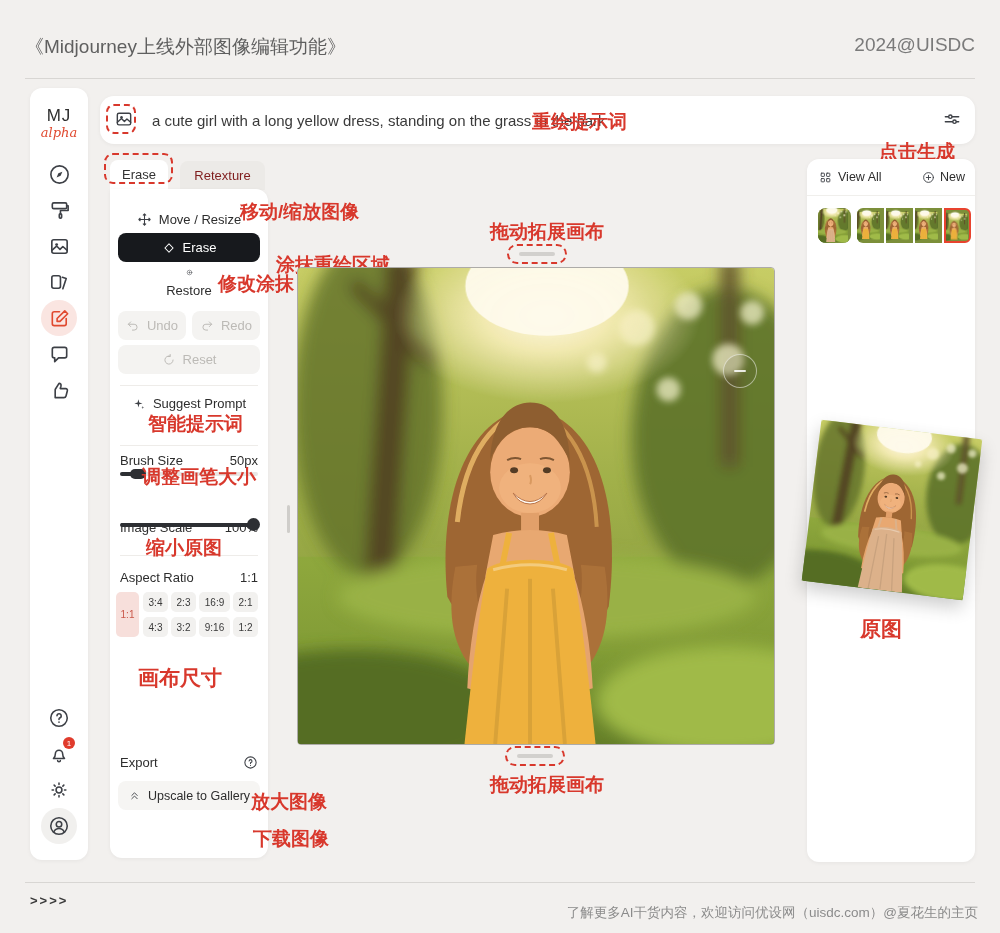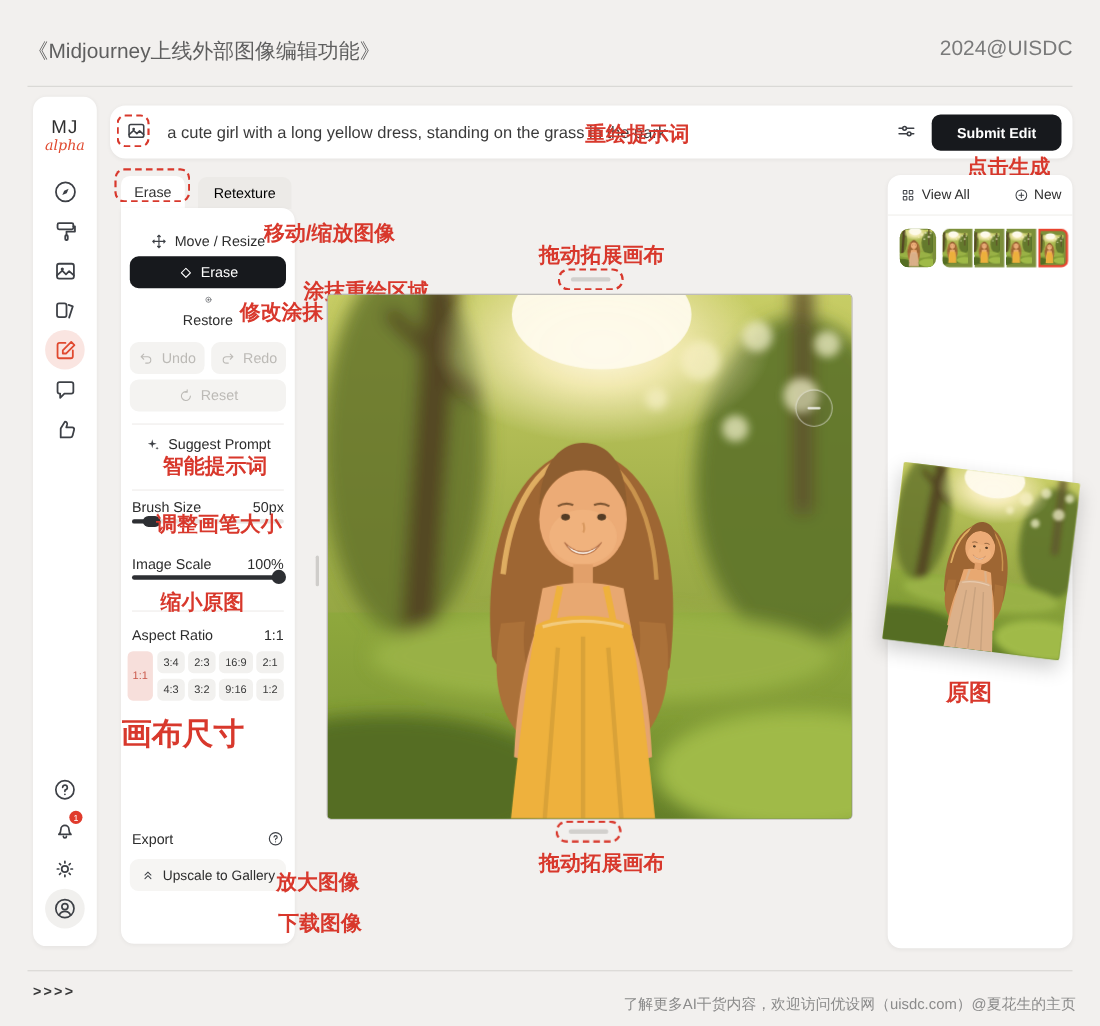--- a/index.html
+++ b/index.html
@@ -212,28 +212,27 @@
       </svg>
   </div>
   <div id="prompt-text">a cute girl with a long yellow dress, standing on the grass in the park</div>
   <div class="icon" style="width:34px; height:34px; margin-right:6px;">
     <svg class="ic" width="20" height="20" viewBox="0 0 24 24">
         <path d="M4 8 H20 M4 14 H20"></path>
         <circle cx="10" cy="8" r="2" fill="#fff"></circle>
         <circle cx="15" cy="14" r="2" fill="#fff"></circle>
       </svg>
   </div>
-  <button id="submit-btn">Submit Edit</button>
 </div>
 <div class="dashed" style="left:106px; top:104px; width:30px; height:30px; border-radius:8px;"></div>
 <div class="ann" style="left:532px; top:109px;">重绘提示词</div>
 <div class="ann" style="left:879px; top:139px;">点击生成</div>
 
 <div class="tab" style="left:110px; top:160px; width:58px; background:#fff; color:#333;">Erase</div>
-<div class="tab" style="left:180px; top:161px; width:85px; background:#eceae7; color:#000000;">Retexture</div>
+<div class="tab" style="left:180px; top:161px; width:85px; background:#eceae7; color:#7f1d1d;">Retexture</div>
 <div class="dashed" style="left:104px; top:153px; width:69px; height:31px;"></div>
 
 <div id="panel" class="abs">
   <button class="pbtn" style="top:16px;">
     <svg class="ic" width="15" height="15" viewBox="0 0 24 24">
         <path d="M12 3 V21 M3 12 H21 M12 3 L10 5 M12 3 L14 5 M12 21 L10 19 M12 21 L14 19 M3 12 L5 10 M3 12 L5 14 M21 12 L19 10 M21 12 L19 14"></path>
       </svg>
     <span>Move / Resize</span>
   </button>
   <button class="pbtn dark" style="top:44px;">
@@ -283,21 +282,21 @@
 
   <div class="prow" style="top:264px;">
     <span>Brush Size</span>
     <span>50px</span>
   </div>
   <div class="track" style="top:283px;">
     <div style="position:absolute; left:0; top:0; width:14px; height:4px; background:#2d2f33; border-radius:2px;"></div>
     <div style="position:absolute; left:10px; top:-3px; width:16px; height:10px; background:#2d2f33; border-radius:5px;"></div>
   </div>
 
-  <div class="prow" style="top:316px;">
+  <div class="prow" style="top:331px;">
     <span>Image Scale</span>
     <span>100%</span>
   </div>
   <div class="track" style="top:334px; background:#2d2f33;">
     <div style="position:absolute; right:-2px; top:-5px; width:13px; height:13px; background:#2d2f33; border-radius:50%;"></div>
   </div>
 
   <div class="pdiv" style="top:366px;"></div>
 
   <div class="prow" style="top:381px;">
@@ -329,21 +328,21 @@
     <span>Upscale to Gallery</span>
   </button>
 </div>
 
 <div class="ann" style="left:240px; top:199px;">移动/缩放图像</div>
 <div class="ann" style="left:276px; top:252px;font-family:Liberation Serif, serif;">涂抹重绘区域</div>
 <div class="ann" style="left:218px; top:271px;">修改涂抹</div>
 <div class="ann" style="left:148px; top:411px;">智能提示词</div>
 <div class="ann" style="left:142px; top:464px;">调整画笔大小</div>
 <div class="ann" style="left:146px; top:535px;">缩小原图</div>
-<div class="ann" style="left:110px; top:648px; font-size:28px;">画布尺寸</div>
+<div class="ann" style="left:110px; top:664px; font-size:21px;padding-left:28px;">画布尺寸</div>
 <div class="ann" style="left:251px; top:789px;">放大图像</div>
 <div class="ann" style="left:253px; top:826px;">下载图像</div>
 
 <div class="abs" style="left:287px; top:505px; width:3px; height:28px; border-radius:2px; background:#cfcdca;"></div>
 
 <div class="ann" style="left:490px; top:219px;">拖动拓展画布</div>
 <div class="dashed icon" style="left:507px; top:244px; width:60px; height:20px; border-radius:10px; display:flex;">
   <div class="handle-pill"></div>
 </div>
 

